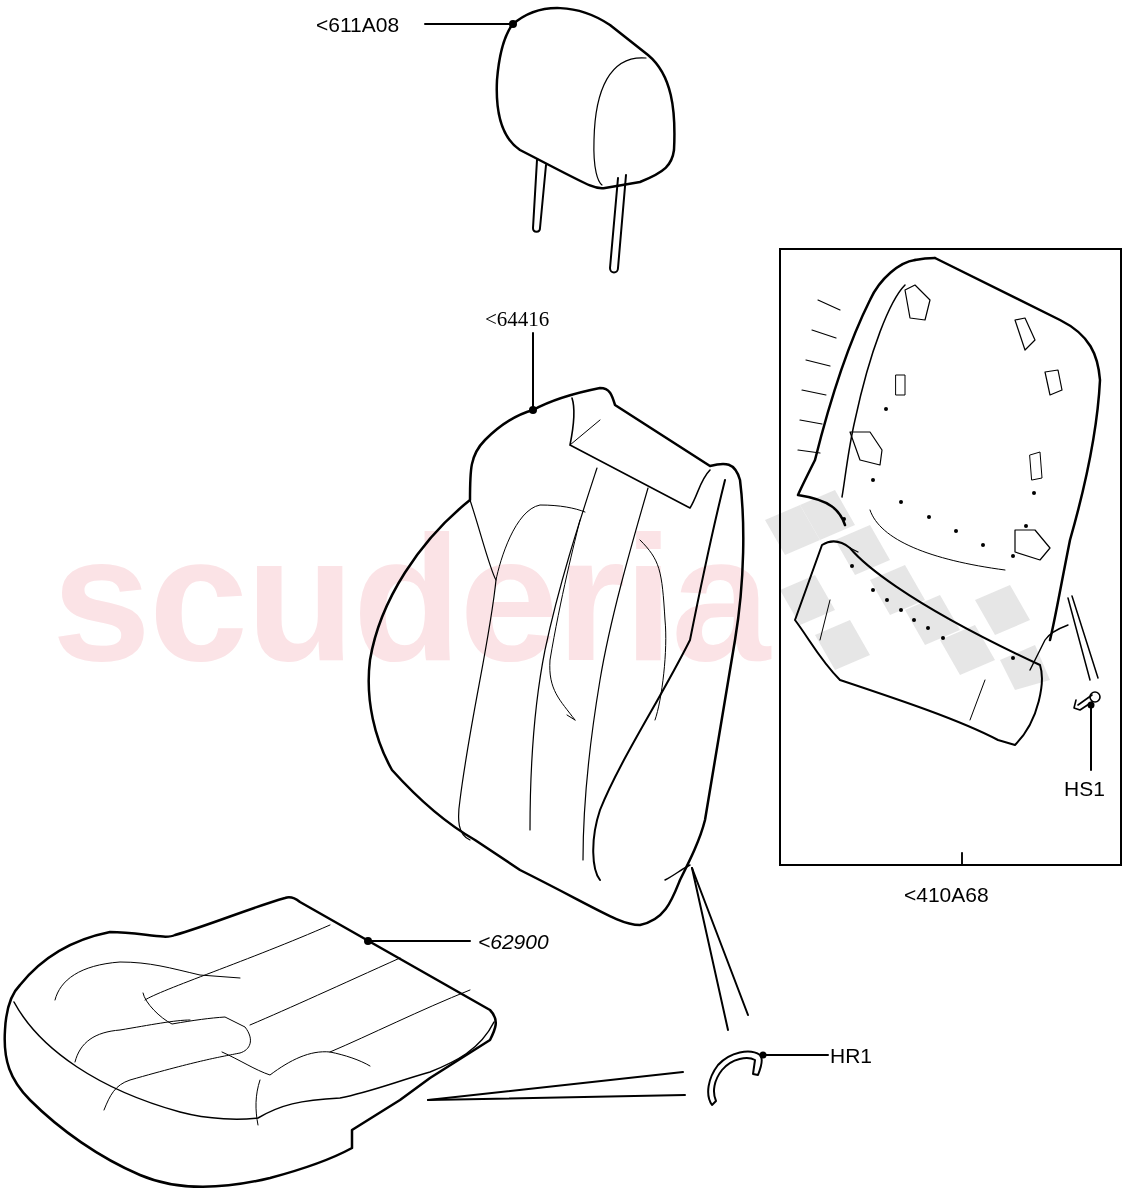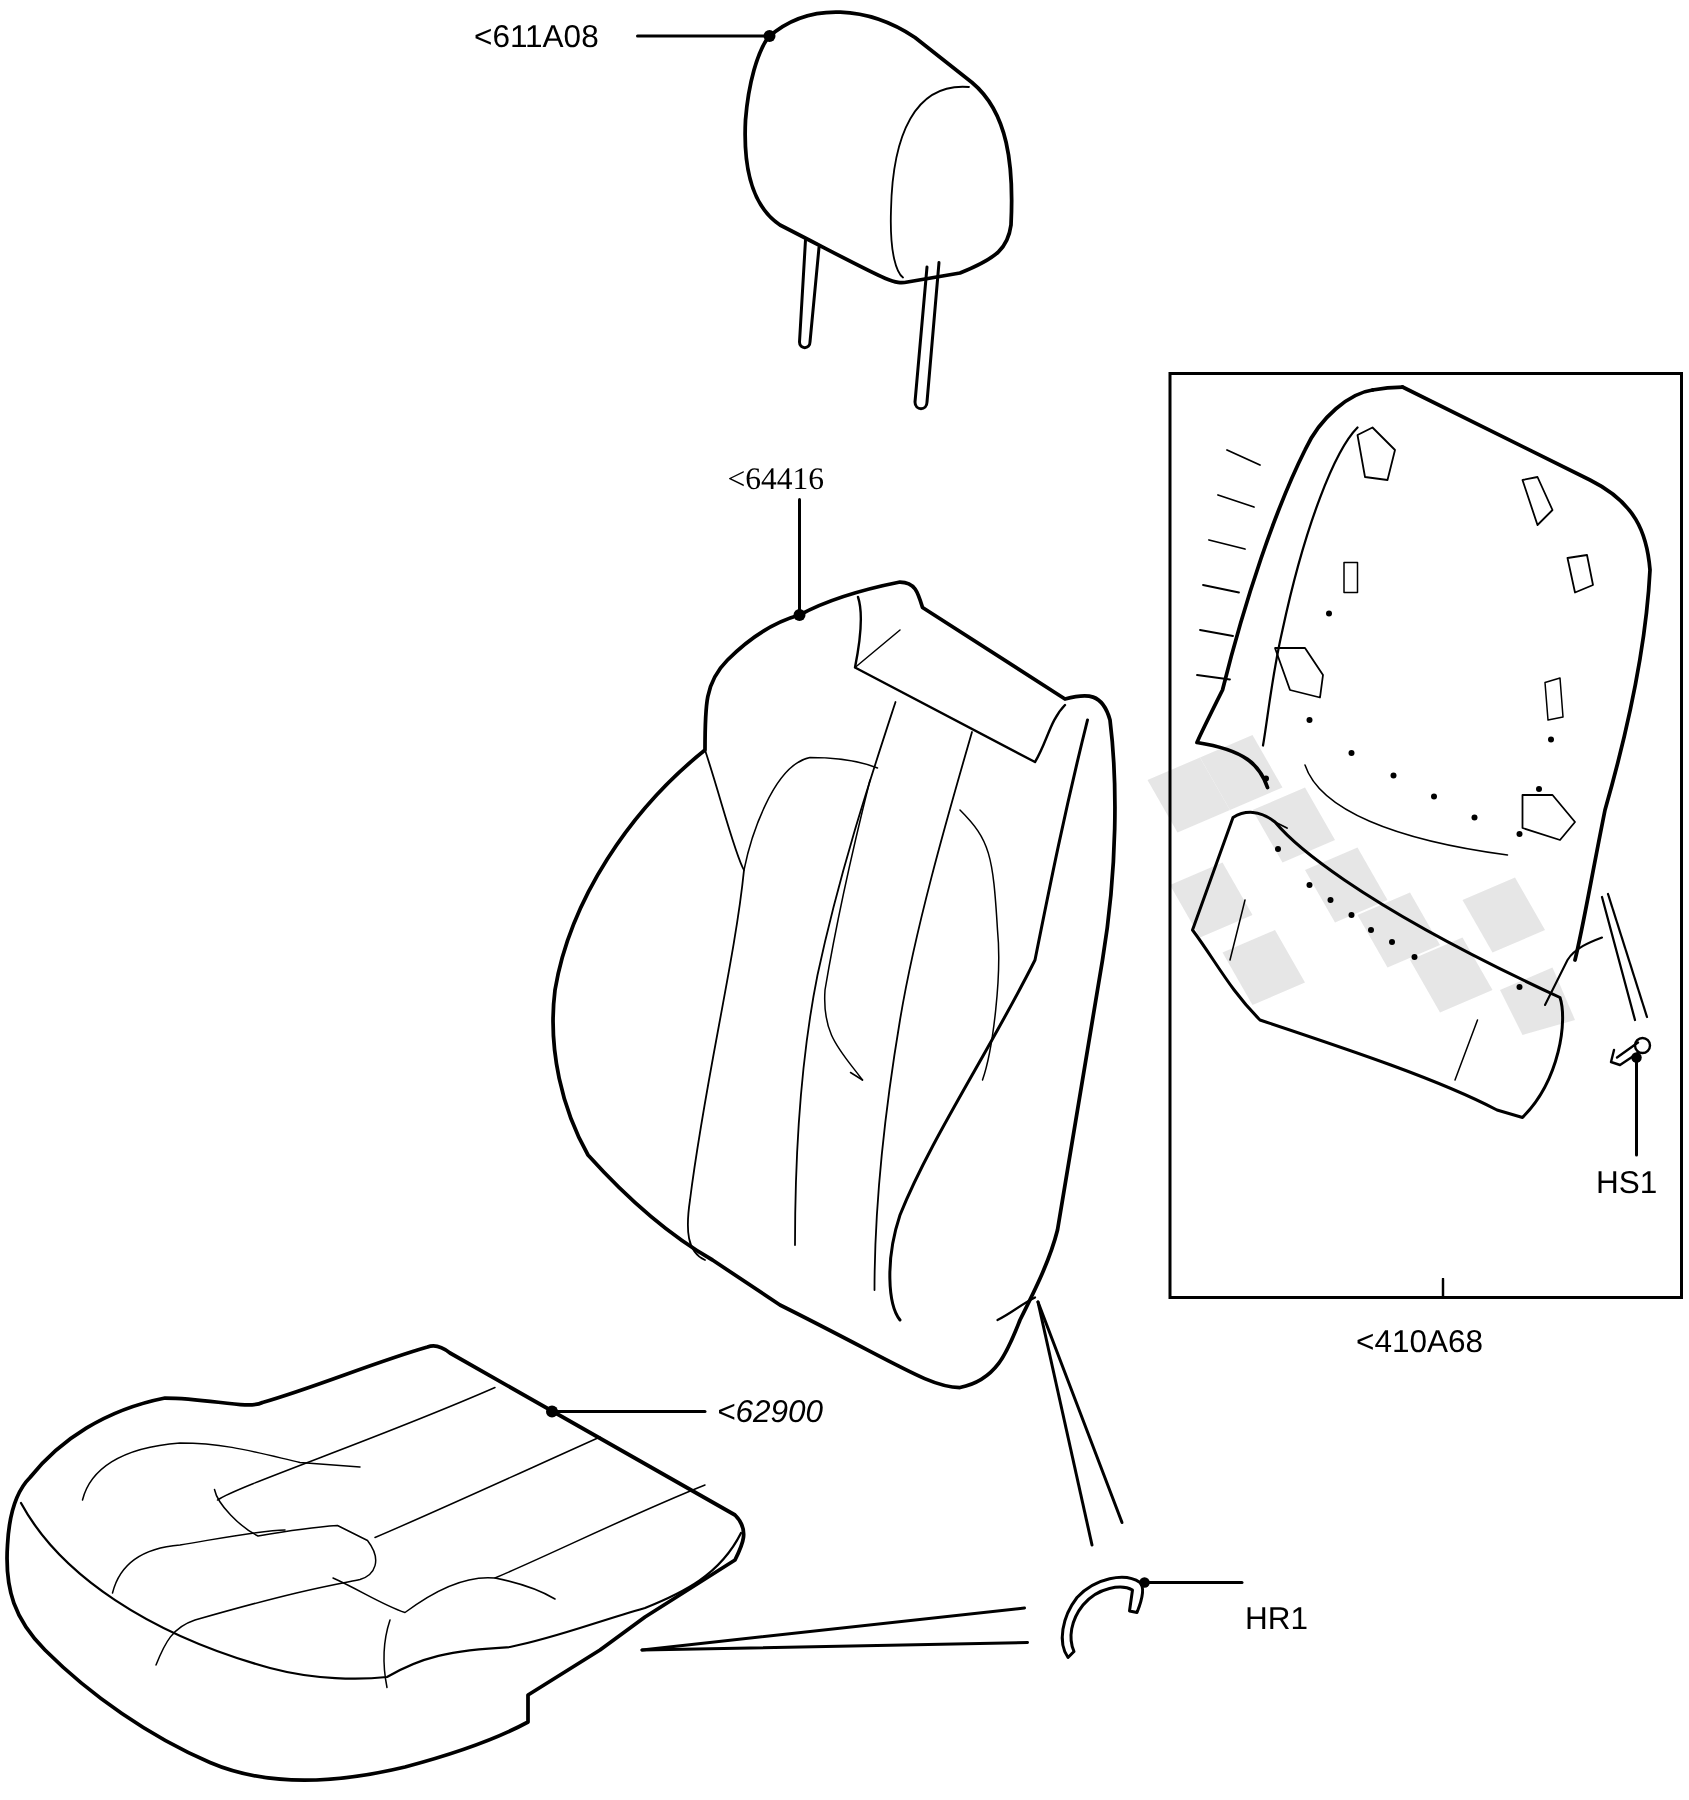--- a/index.html
+++ b/index.html
@@ -11,20 +11,21 @@
   .wm-sub { position: absolute; left: 56px; top: 660px; font-size: 52px; font-weight: bold;
             color: #efeef0; letter-spacing: 56px; line-height: 1; }
   .callout { position: absolute; color: #000000; font-size: 21px; line-height: 1; white-space: nowrap; }
   svg { position: absolute; left: 0; top: 0; }
 </style>
 </head>
 <body>
 
 <div id="stage">
 
+  <div class="wm-main">scuderia</div>
 
   <svg width="1126" height="1200" viewBox="0 0 1126 1200">
 
     <g fill="#dedede" opacity="0.75">
       <polygon points="765,520 800,505 820,540 785,555"></polygon>
       <polygon points="800,505 835,490 855,525 820,540"></polygon>
       <polygon points="835,540 870,525 890,560 855,575"></polygon>
       <polygon points="870,580 905,565 925,600 890,615"></polygon>
       <polygon points="905,610 940,595 960,630 925,645"></polygon>
       <polygon points="940,640 975,625 995,660 960,675"></polygon>
@@ -144,14 +145,14 @@
       <line x1="692" y1="868" x2="728" y2="1030" stroke-width="2"></line>
       <line x1="692" y1="868" x2="748" y2="1015" stroke-width="2"></line>
     </g>
   </svg>
 
   <div class="callout" style="left:316px; top:14px;">&lt;611A08</div>
   <div class="callout" style="left:485px; top:309px;font-family:Liberation Serif, serif;">&lt;64416</div>
   <div class="callout" style="left:904px; top:884px;">&lt;410A68</div>
   <div class="callout" style="left:1064px; top:778px;">HS1</div>
   <div class="callout" style="left:478px; top:931px;font-style:italic;">&lt;62900</div>
-  <div class="callout" style="left:830px; top:1045px;margin-top:24px;">HR1</div>
+  <div class="callout" style="left:830px; top:1045px;">HR1</div>
 </div>
 
 </body></html>

